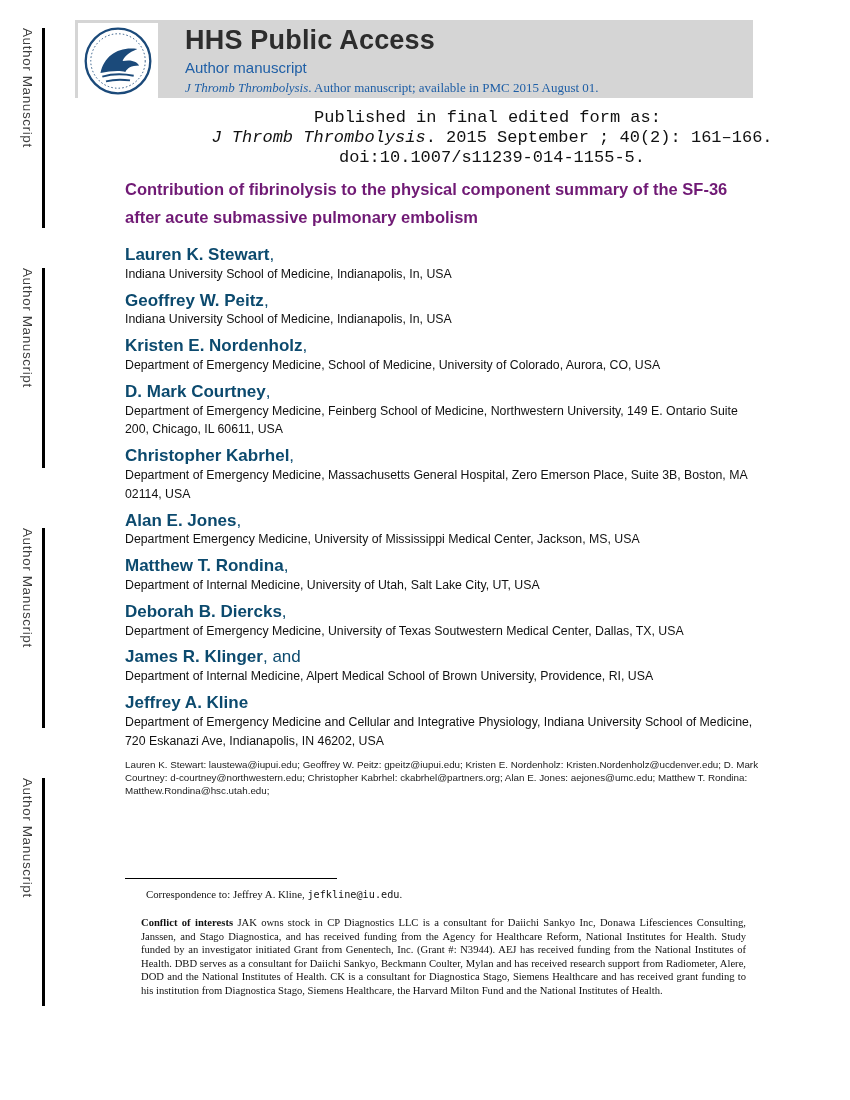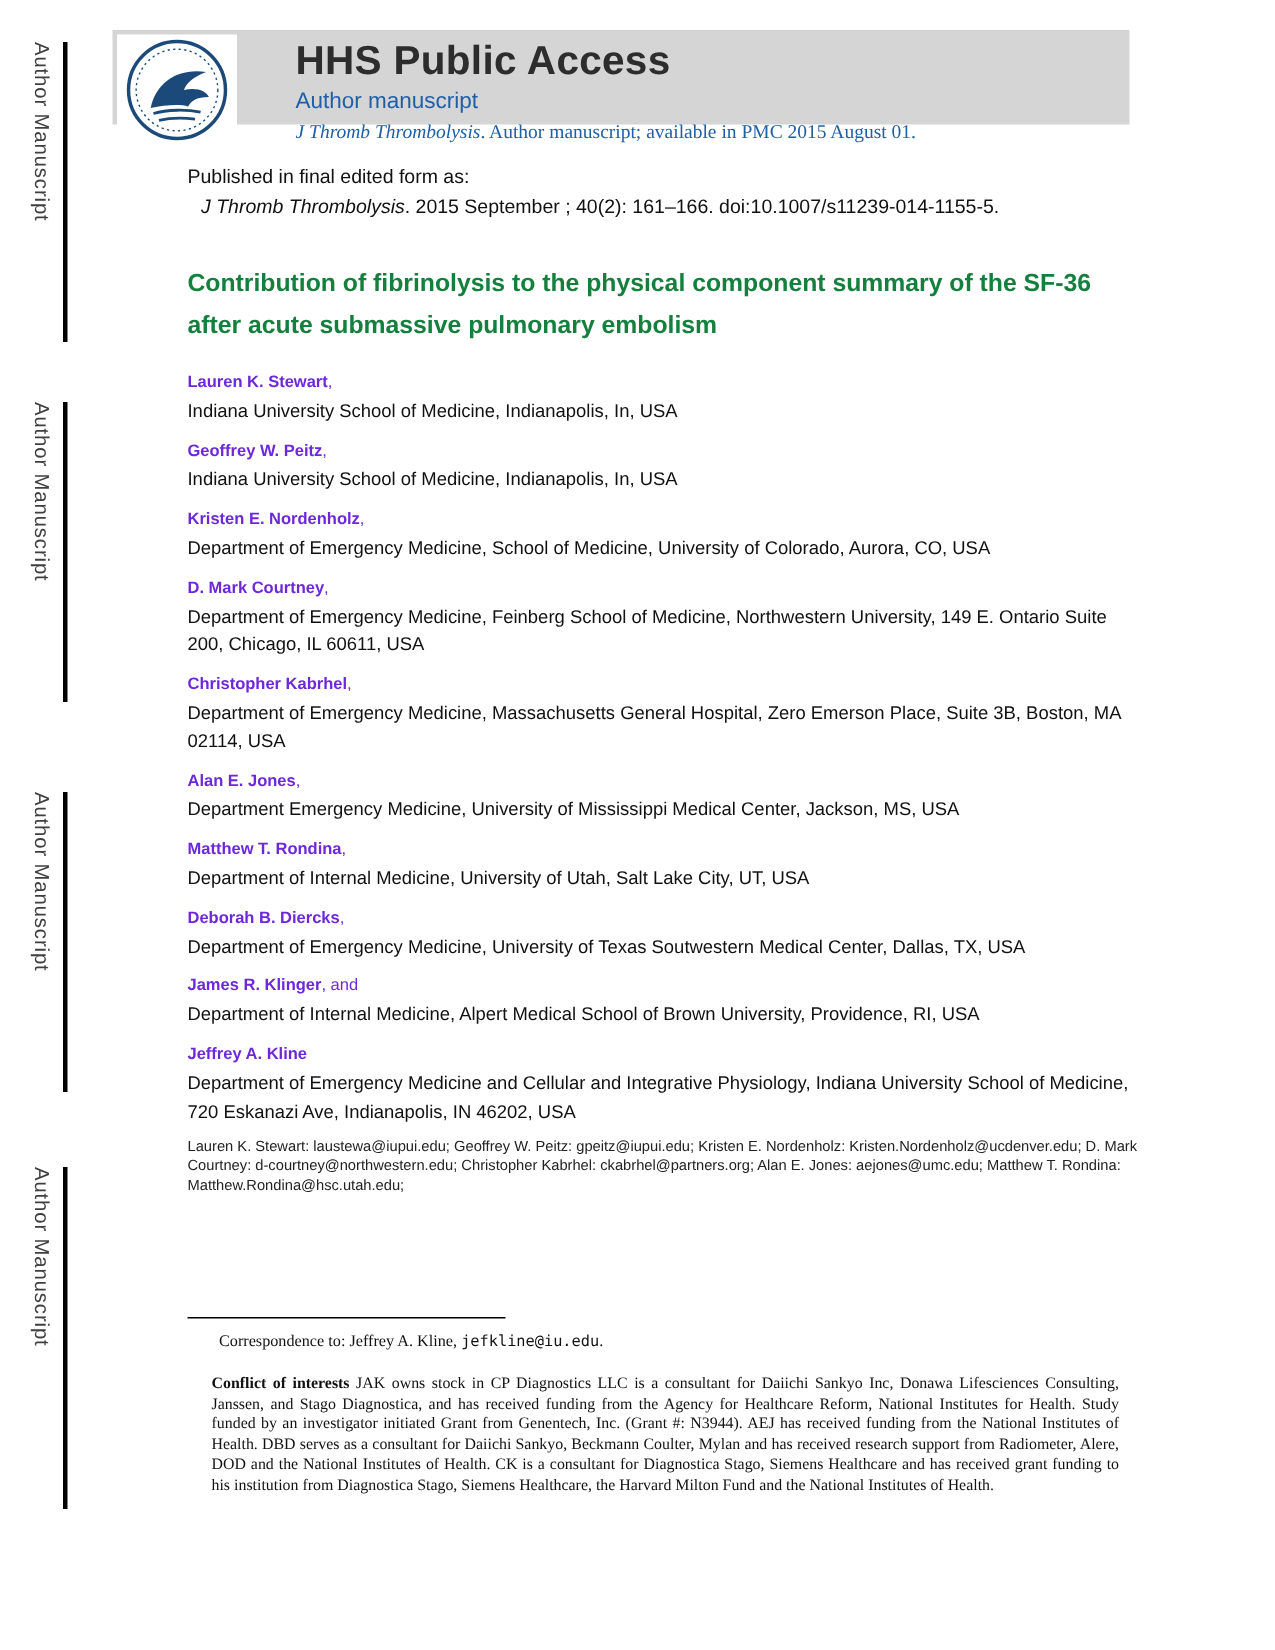--- a/index.html
+++ b/index.html
@@ -6,44 +6,44 @@
   .page{position:relative;width:850px;height:1100px;background:#ffffff;overflow:hidden;
         font-family:"Liberation Sans",sans-serif;color:#111;}
 
   
   .wm{position:absolute;left:20px;display:flex;align-items:stretch;}
   .wm-text{writing-mode:vertical-rl;font-size:13.5px;color:#3f3f3f;letter-spacing:.6px;
            display:flex;align-items:center;}
   .wm-bar{width:3px;background:#000;margin-left:7px;}
 
   
-  .hhs-header{position:absolute;left:75px;top:20px;width:678px;height:63px;
-              background:var(--header_bg,#d5d5d5);display:flex;gap:12px;}
+  .hhs-header{position:absolute;left:75px;top:20px;width:678px;height:78px;
+              background:var(--header_bg,#d5d5d5);display:flex;}
   .logo-box{width:80px;height:79px;background:#fff;margin:3px;display:flex;
             align-items:center;justify-content:center;flex:0 0 auto;}
   .header-text{padding:5px 0 0 24px;}
   .hhs-title{font-size:27px;font-weight:bold;color:#2d2d2d;letter-spacing:.2px;}
   .hhs-sub{font-size:15px;color:var(--accent_blue,#1f5fa6);margin-top:3px;}
   .hhs-journal{font-size:13px;color:var(--accent_blue,#1f5fa6);margin-top:4px;
                font-family:"Liberation Serif",serif;}
   .it{font-style:italic;}
 
   
-  .citation{position:absolute;left:125px;top:108px;font-family:Liberation Sans, sans-serif;
-            font-size:13px;line-height:20px;color:#111;}
+  .citation{position:absolute;left:125px;top:108px;font-family:Liberation Mono, monospace;
+            font-size:17px;line-height:20px;color:#111;text-align:center;}
   .cit2{padding-left:9px;}
 
   
   .title{position:absolute;left:125px;top:176px;width:640px;margin:0;
-         font-size:16.5px;font-weight:bold;line-height:27.5px;color:#15803d;}
+         font-size:16.5px;font-weight:bold;line-height:27.5px;color:#701a75;}
 
   
   .content{position:absolute;left:125px;top:246px;width:640px;}
   .author{margin-bottom:8px;}
-  .author-name{font-weight:bold;font-size:11px;line-height:18.8px;color:#6d28d9;}
+  .author-name{font-weight:bold;font-size:17px;line-height:18.8px;color:#0c4a6e;}
   .author-name .sep{font-weight:normal;}
   .author-aff{font-weight:normal;font-size:12.3px;line-height:18.8px;color:#111;}
   .emails{font-size:9.8px;line-height:13px;color:#222;margin:4px 0 18px;}
 
   
   .footnote{position:absolute;left:125px;top:878px;width:637px;
             font-family:"Liberation Serif",serif;color:#111;}
   .fn-rule{width:212px;border-top:1.5px solid #000;margin-bottom:9px;}
   .fn-corr{font-size:10.8px;margin:0 0 7px;padding-left:21px;}
   .mono{font-family:"DejaVu Sans Mono",monospace;font-size:10.2px;}

